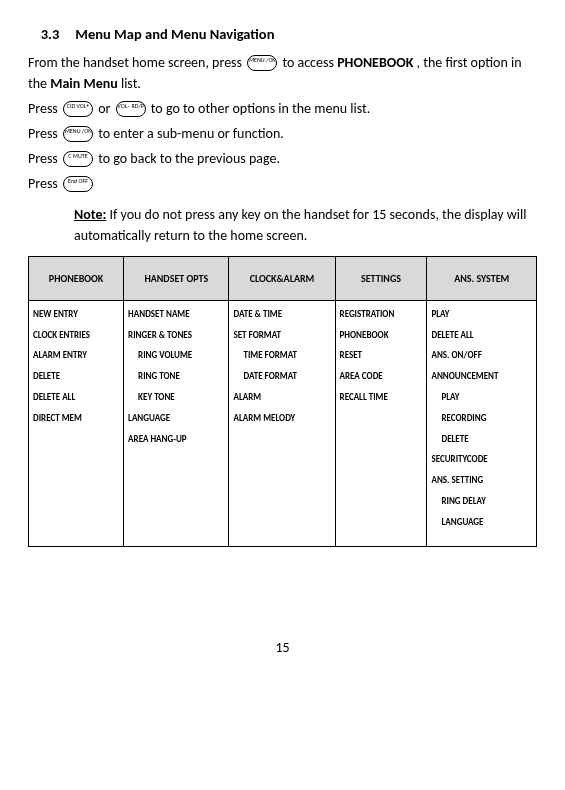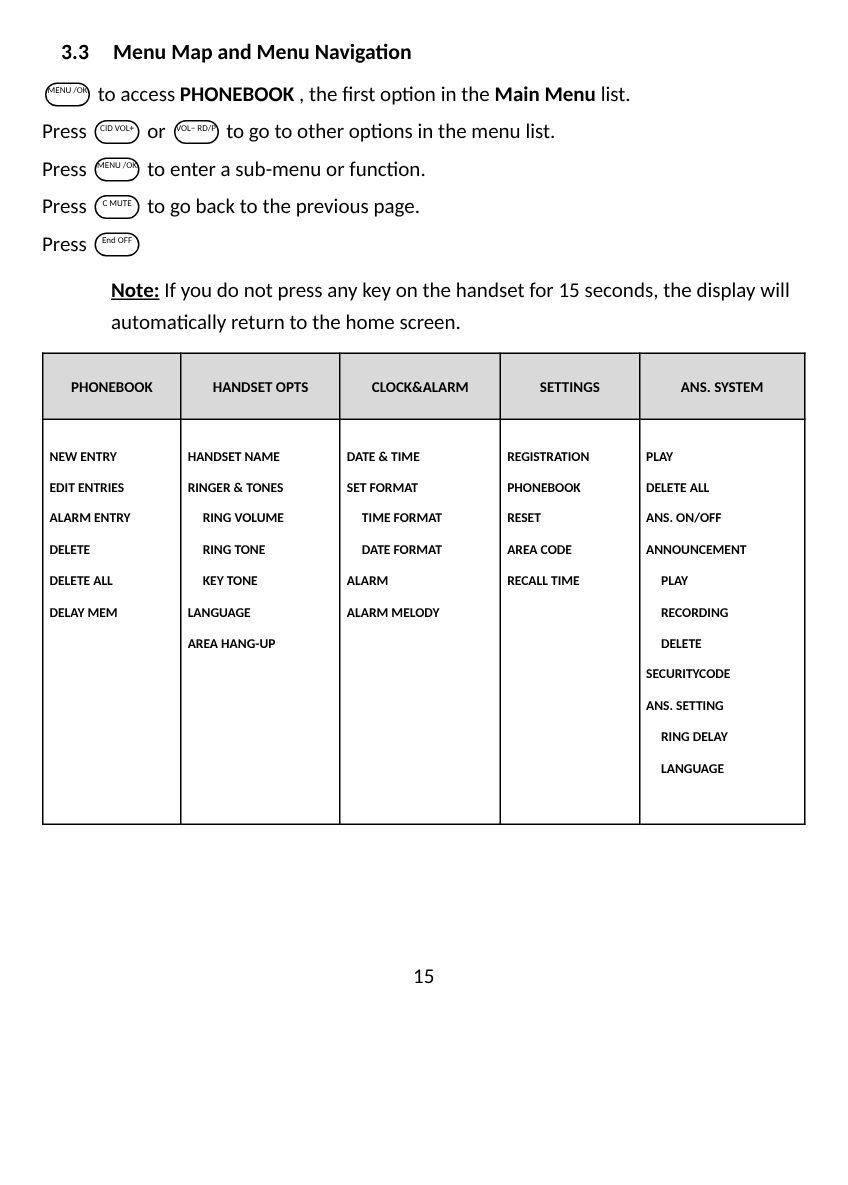--- a/index.html
+++ b/index.html
@@ -69,21 +69,21 @@
       background: #d9d9d9;
       font-weight: bold;
       font-size: 10px;
       text-align: center;
       height: 44px;
       vertical-align: middle;
     }
     table.menu-table td {
       vertical-align: top;
       font-weight: bold;
-      padding: 20px 4px;
+      padding: 8px 4px;
       font-size: 9px;
     }
     .entry {
       margin-bottom: 10px;
       line-height: 1.2;
     }
     .indent1 {
       padding-left: 10px;
     }
     .page-num {
@@ -94,20 +94,21 @@
   </style>
 </head>
 <body>
 
 <div class="section-heading">
   <span class="num">3.3</span>
   <span>Menu Map and Menu Navigation</span>
 </div>
 
 <p>
+  <span>From the handset home screen, press </span>
   <span class="key"><span class="key-inner">MENU
 /OK</span></span>
   <span> to access </span>
   <strong>PHONEBOOK</strong>
   <span>, the first option in the </span>
   <strong>Main Menu</strong>
   <span> list.</span>
 </p>
 
 <p>
@@ -151,25 +152,25 @@
       <th>HANDSET OPTS</th>
       <th>CLOCK&amp;ALARM</th>
       <th>SETTINGS</th>
       <th>ANS. SYSTEM</th>
     </tr>
   </thead>
   <tbody>
     <tr>
       <td id="col0">
           <div class="entry">NEW ENTRY</div>
-          <div class="entry">EDIT ENTRIES</div>
+          <div class="entry">CLOCK ENTRIES</div>
           <div class="entry">ALARM ENTRY</div>
           <div class="entry">DELETE</div>
           <div class="entry">DELETE ALL</div>
-          <div class="entry">DELAY MEM</div>
+          <div class="entry">DIRECT MEM</div>
         </td>
       <td id="col1">
           <div class="entry">HANDSET NAME</div>
           <div class="entry">RINGER &amp; TONES</div>
           <div class="entry indent1">RING VOLUME</div>
           <div class="entry indent1">RING TONE</div>
           <div class="entry indent1">KEY TONE</div>
           <div class="entry">LANGUAGE</div>
           <div class="entry">AREA HANG-UP</div>
         </td>

